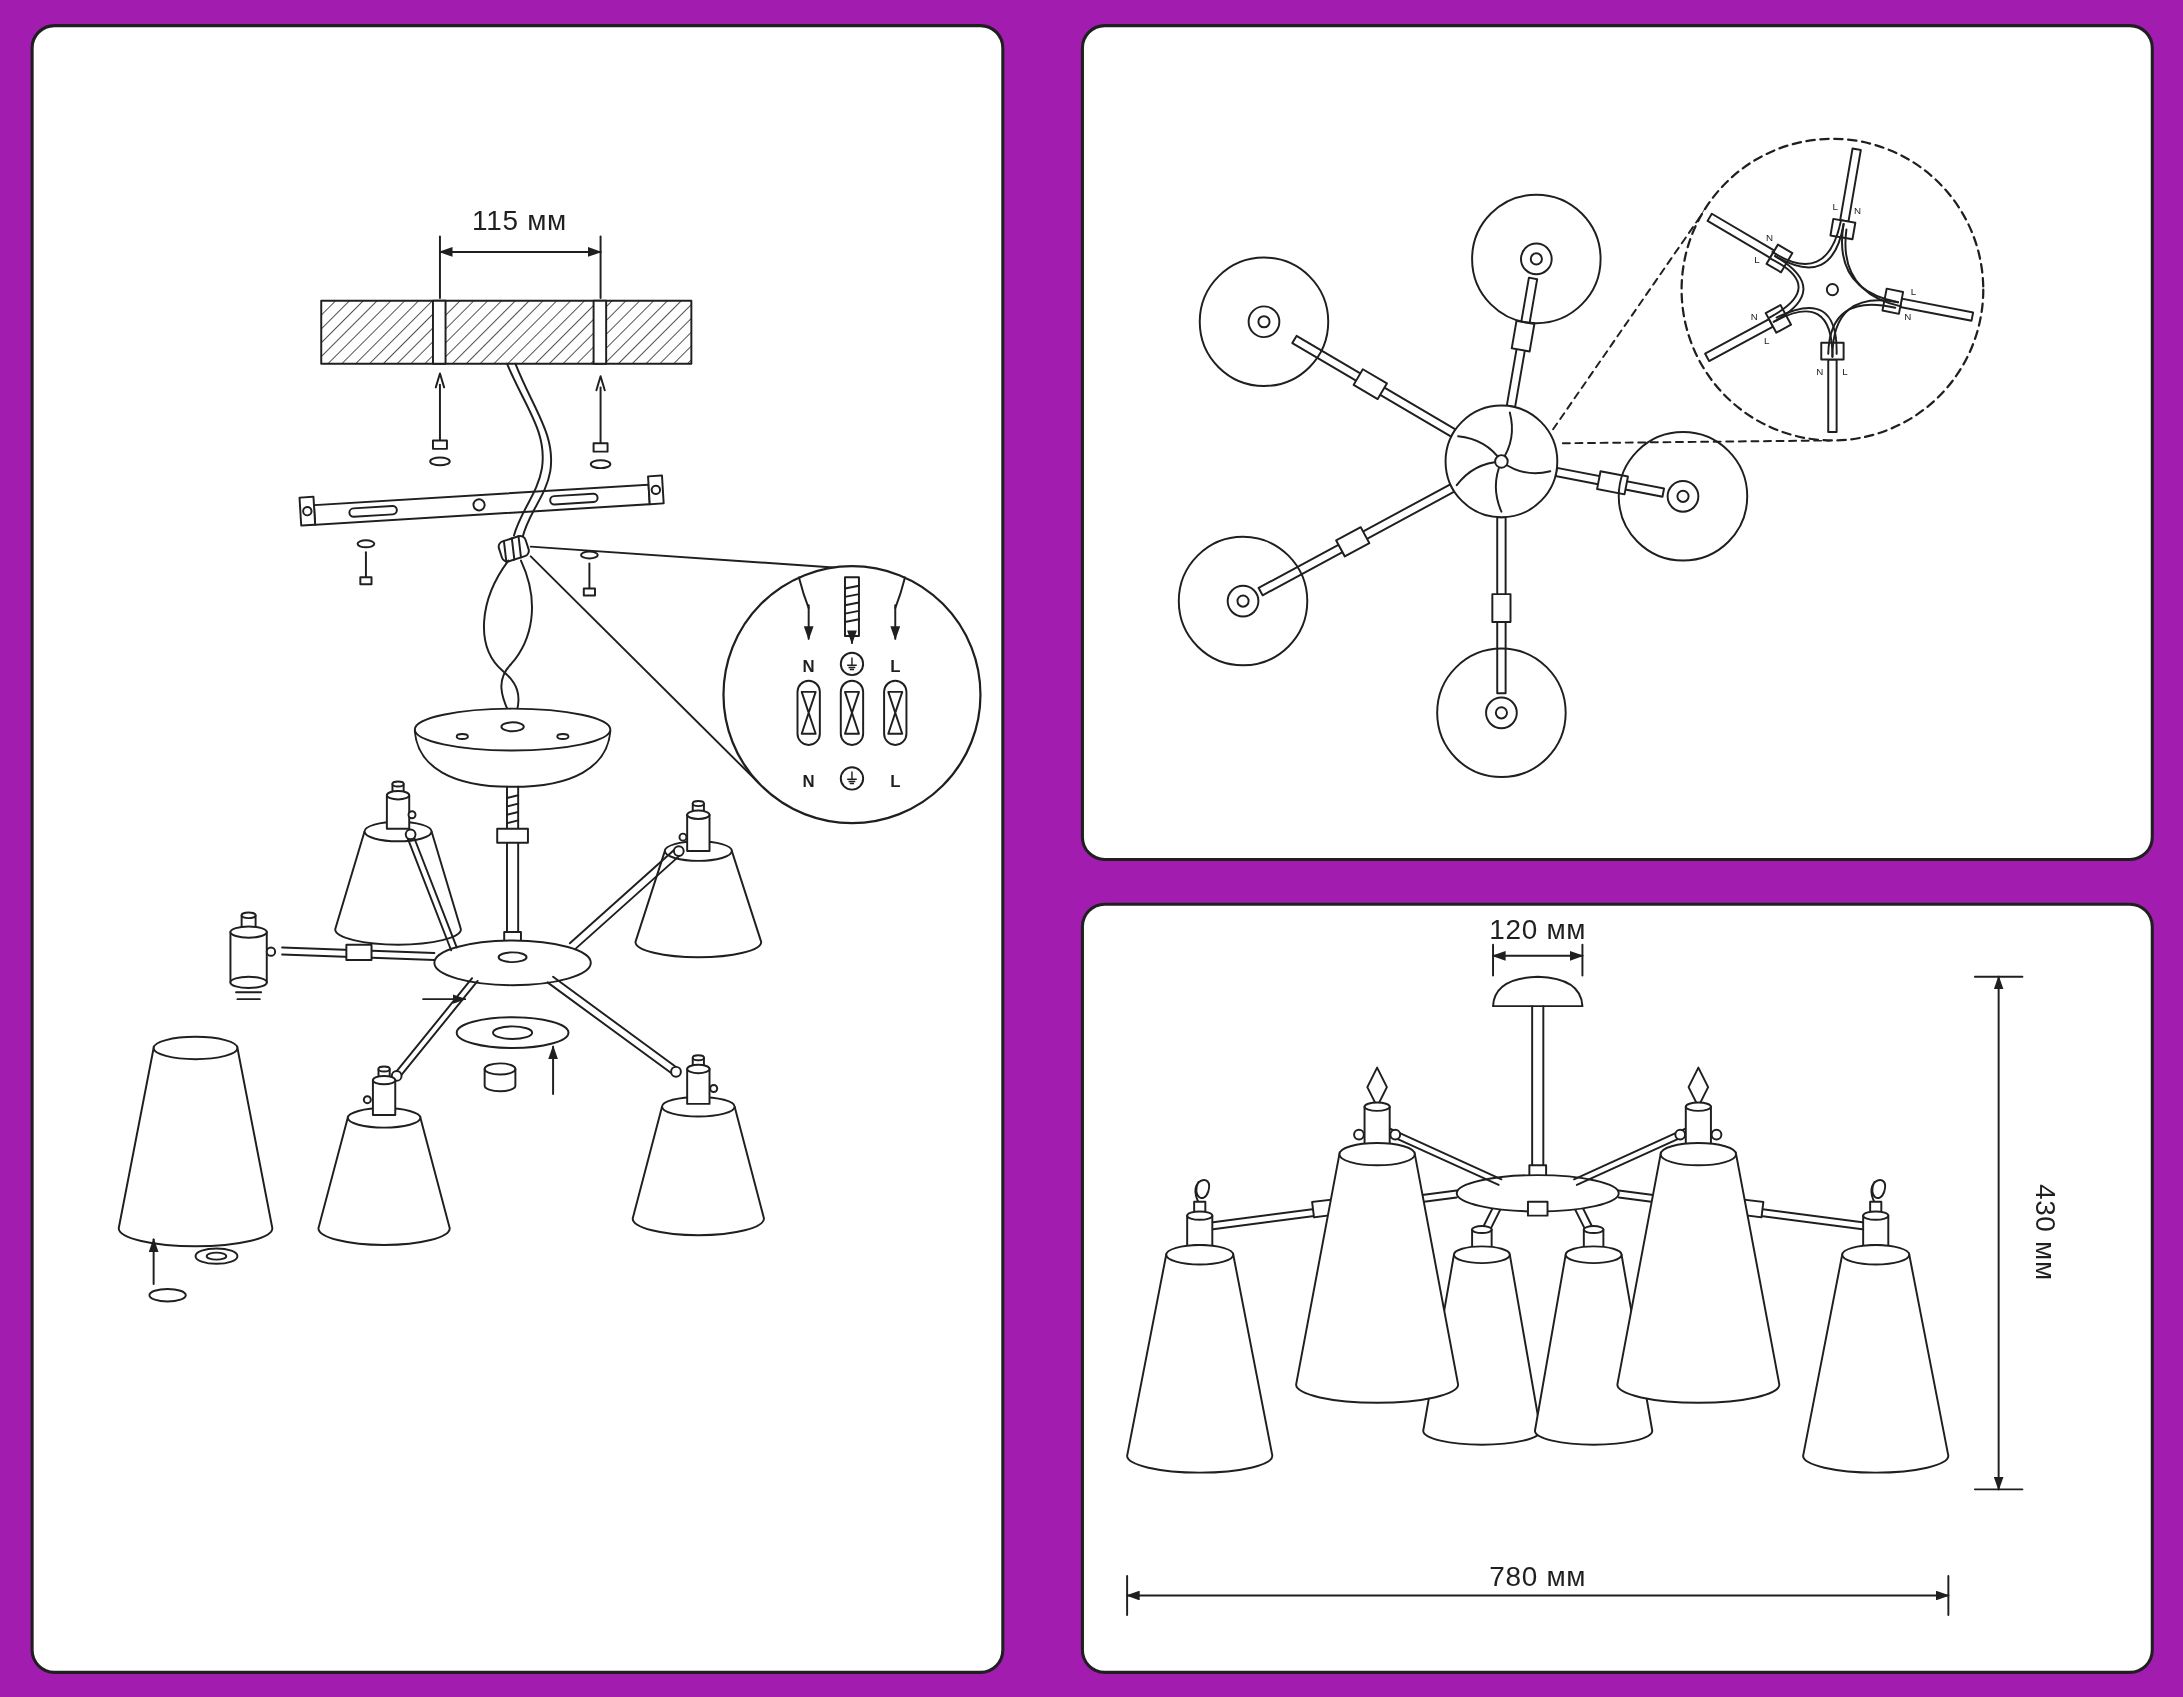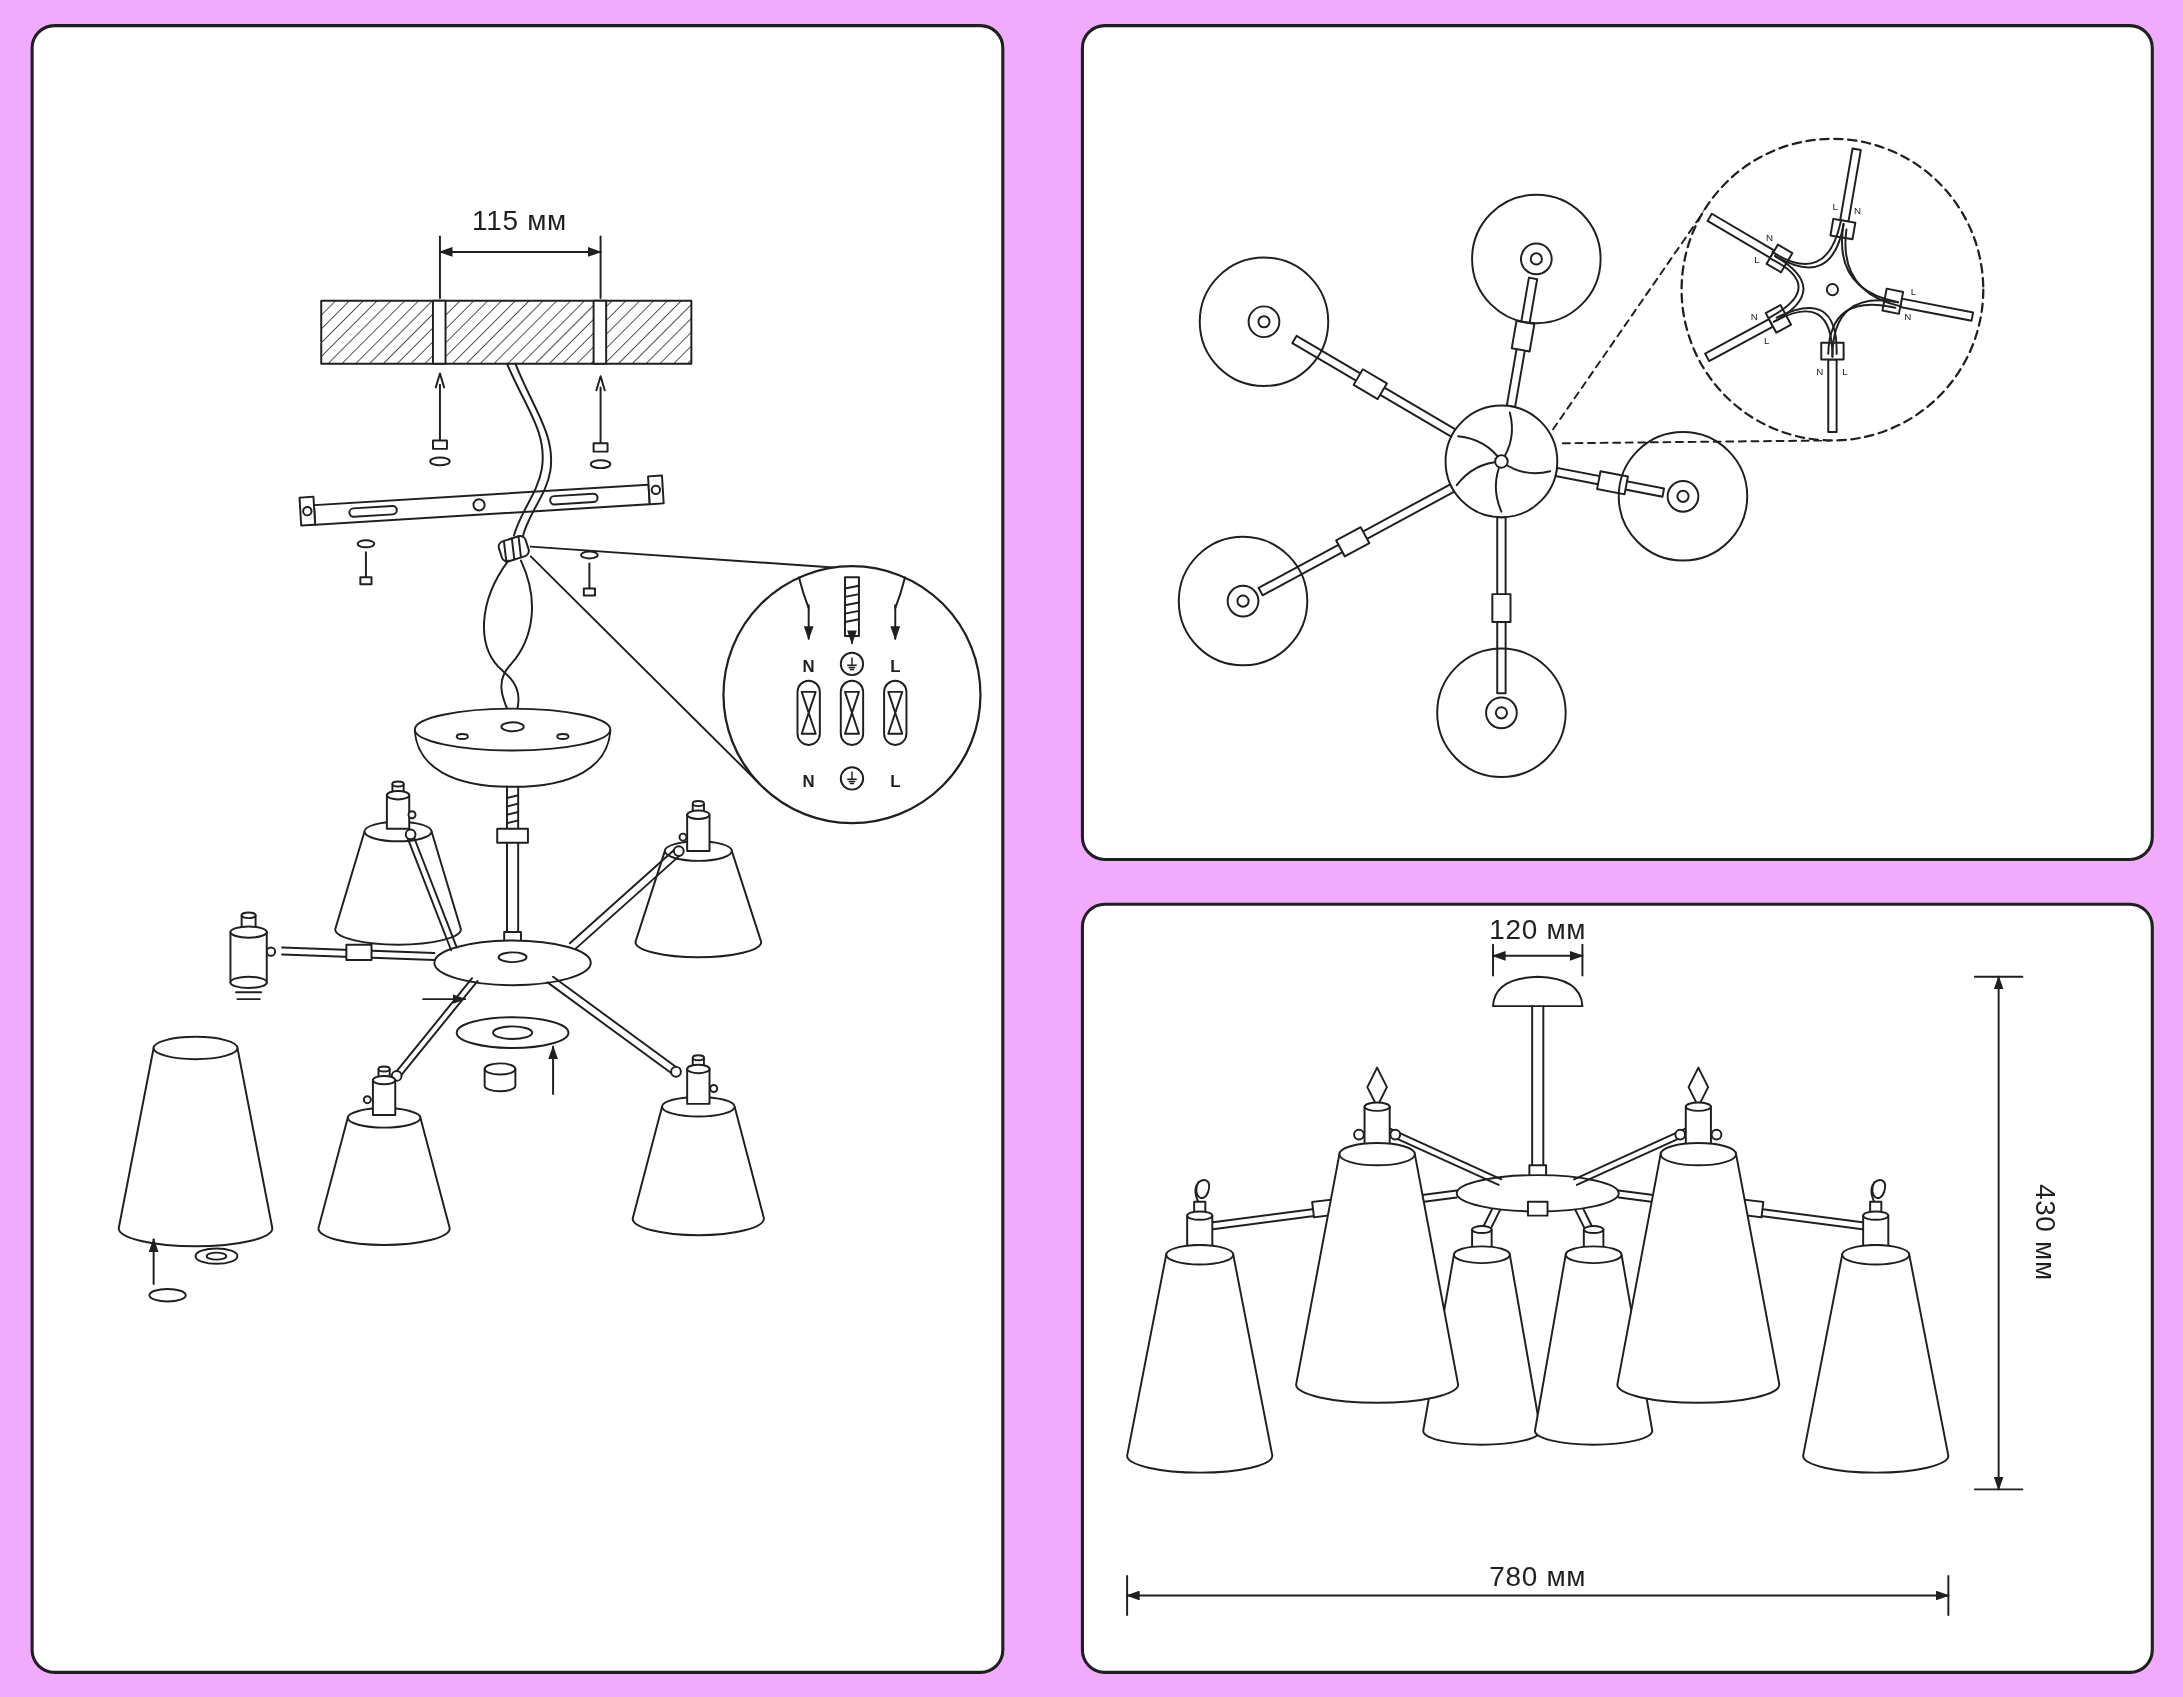--- a/index.html
+++ b/index.html
@@ -1,16 +1,16 @@
 <!DOCTYPE html>
 <html style="font-size:9.3px"><head>
 <meta charset="utf-8">
 <style>
   html,body{margin:0;padding:0;background:#ffffff;}
-  .sheet{position:relative;width:2183px;height:1698px;background:#f0abfc;font-family:"Liberation Sans",sans-serif;}
+  .sheet{position:relative;width:2183px;height:1698px;background:#a21caf;font-family:"Liberation Sans",sans-serif;}
   svg{display:block;}
   svg text{stroke:none;fill:#1f1f1f;font-family:"Liberation Sans",sans-serif;}
   .dim{font-size:20px;letter-spacing:.5px;}
   .term{font-size:12px;font-weight:bold;}
   .earth{font-size:11px;font-weight:bold;}
   .tiny{font-size:7px;}
 </style>
 </head>
 <body>
 

